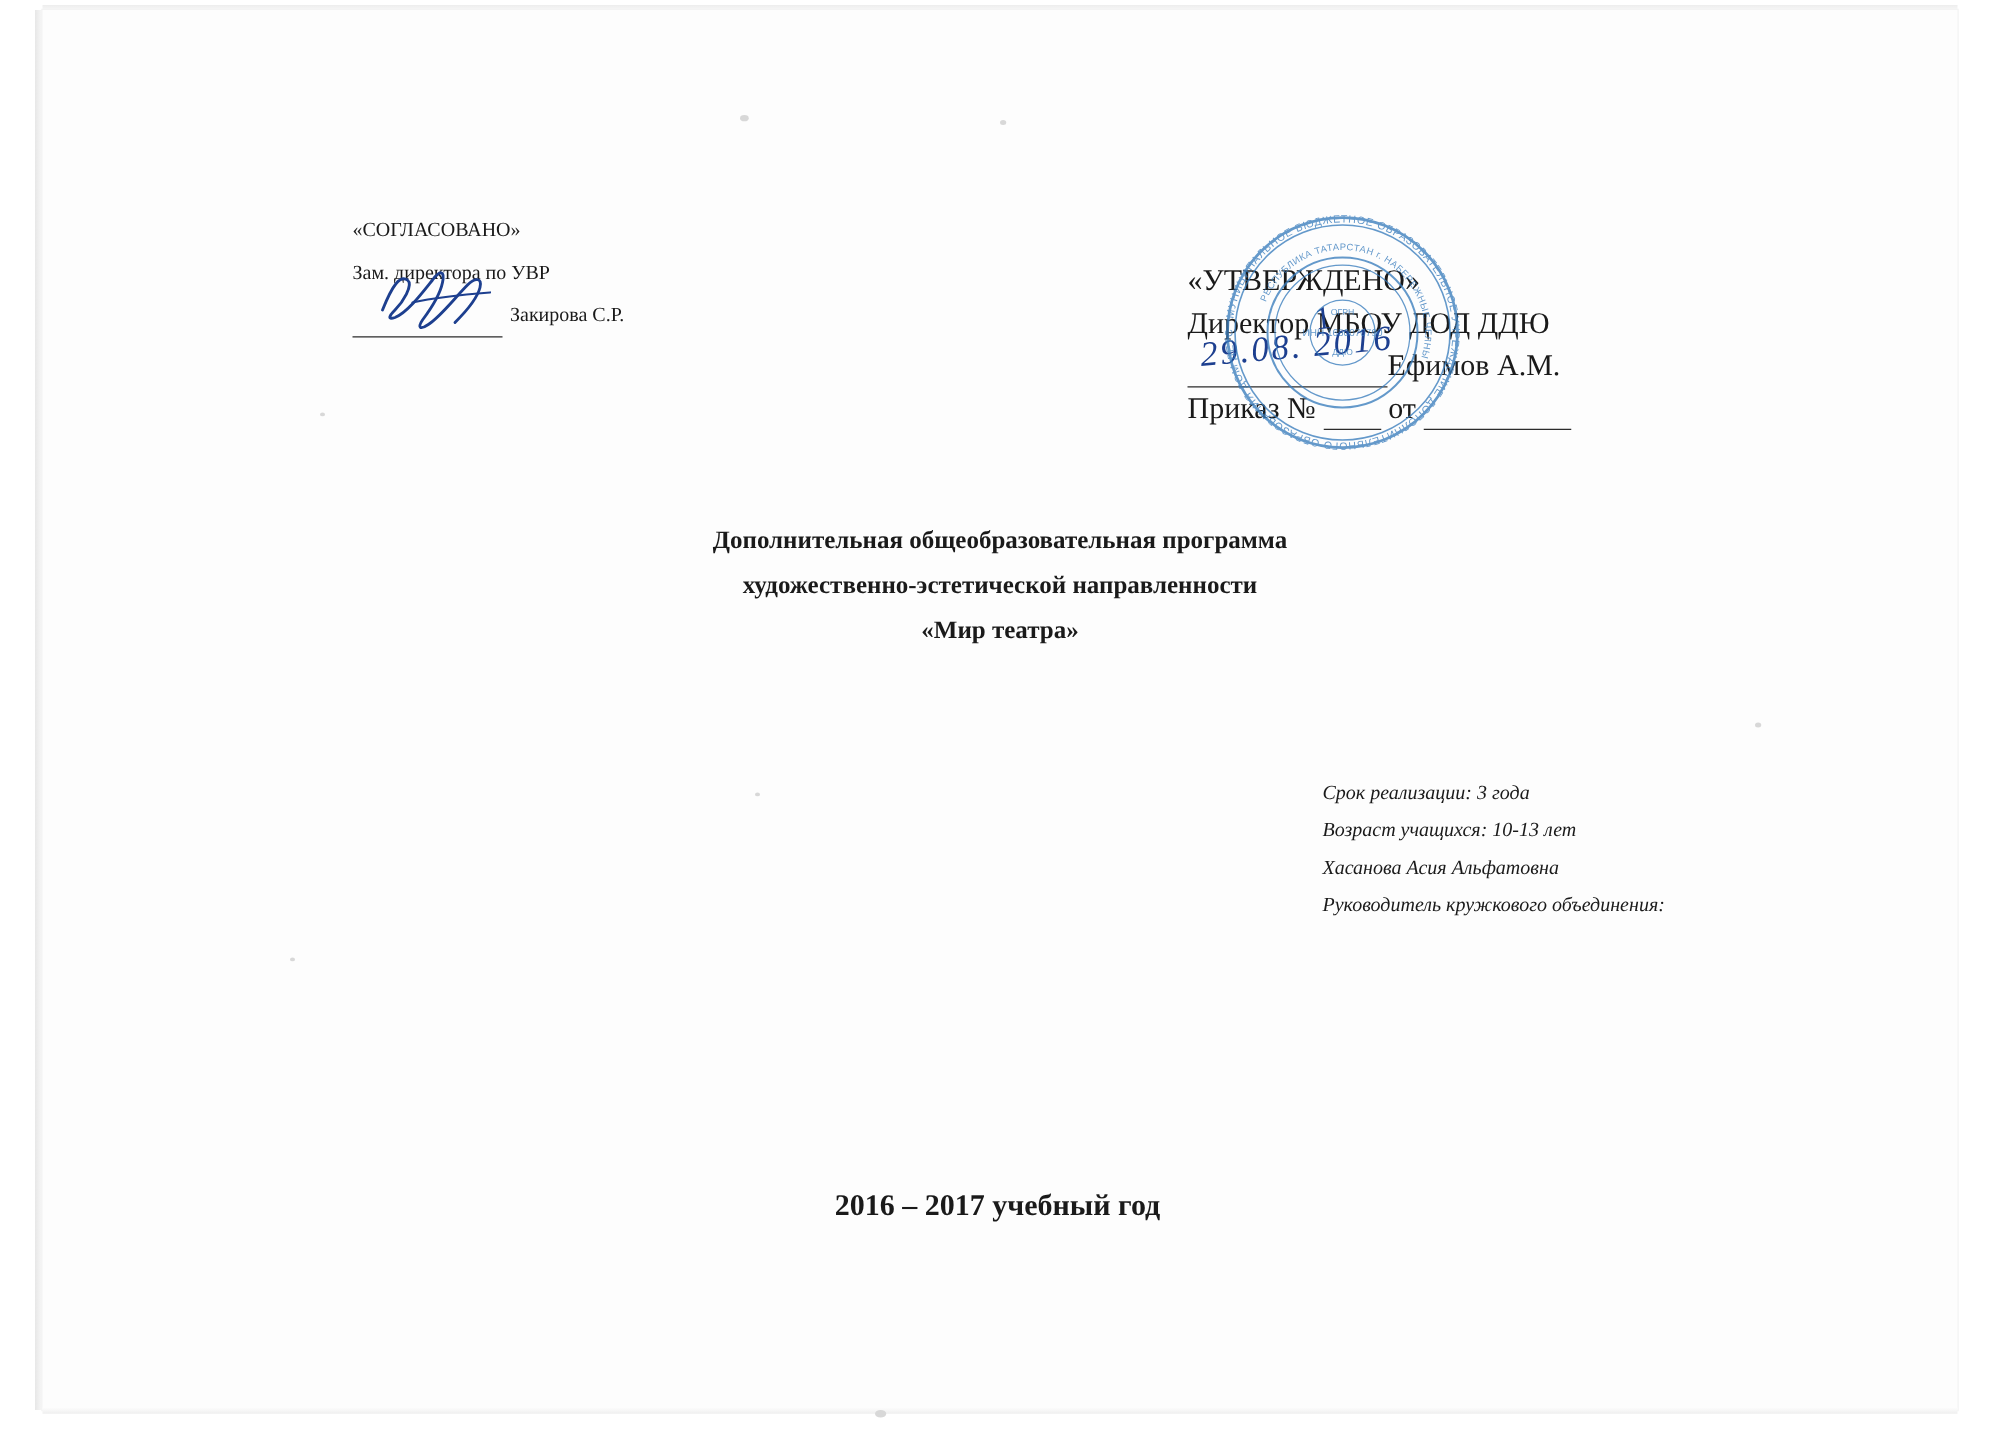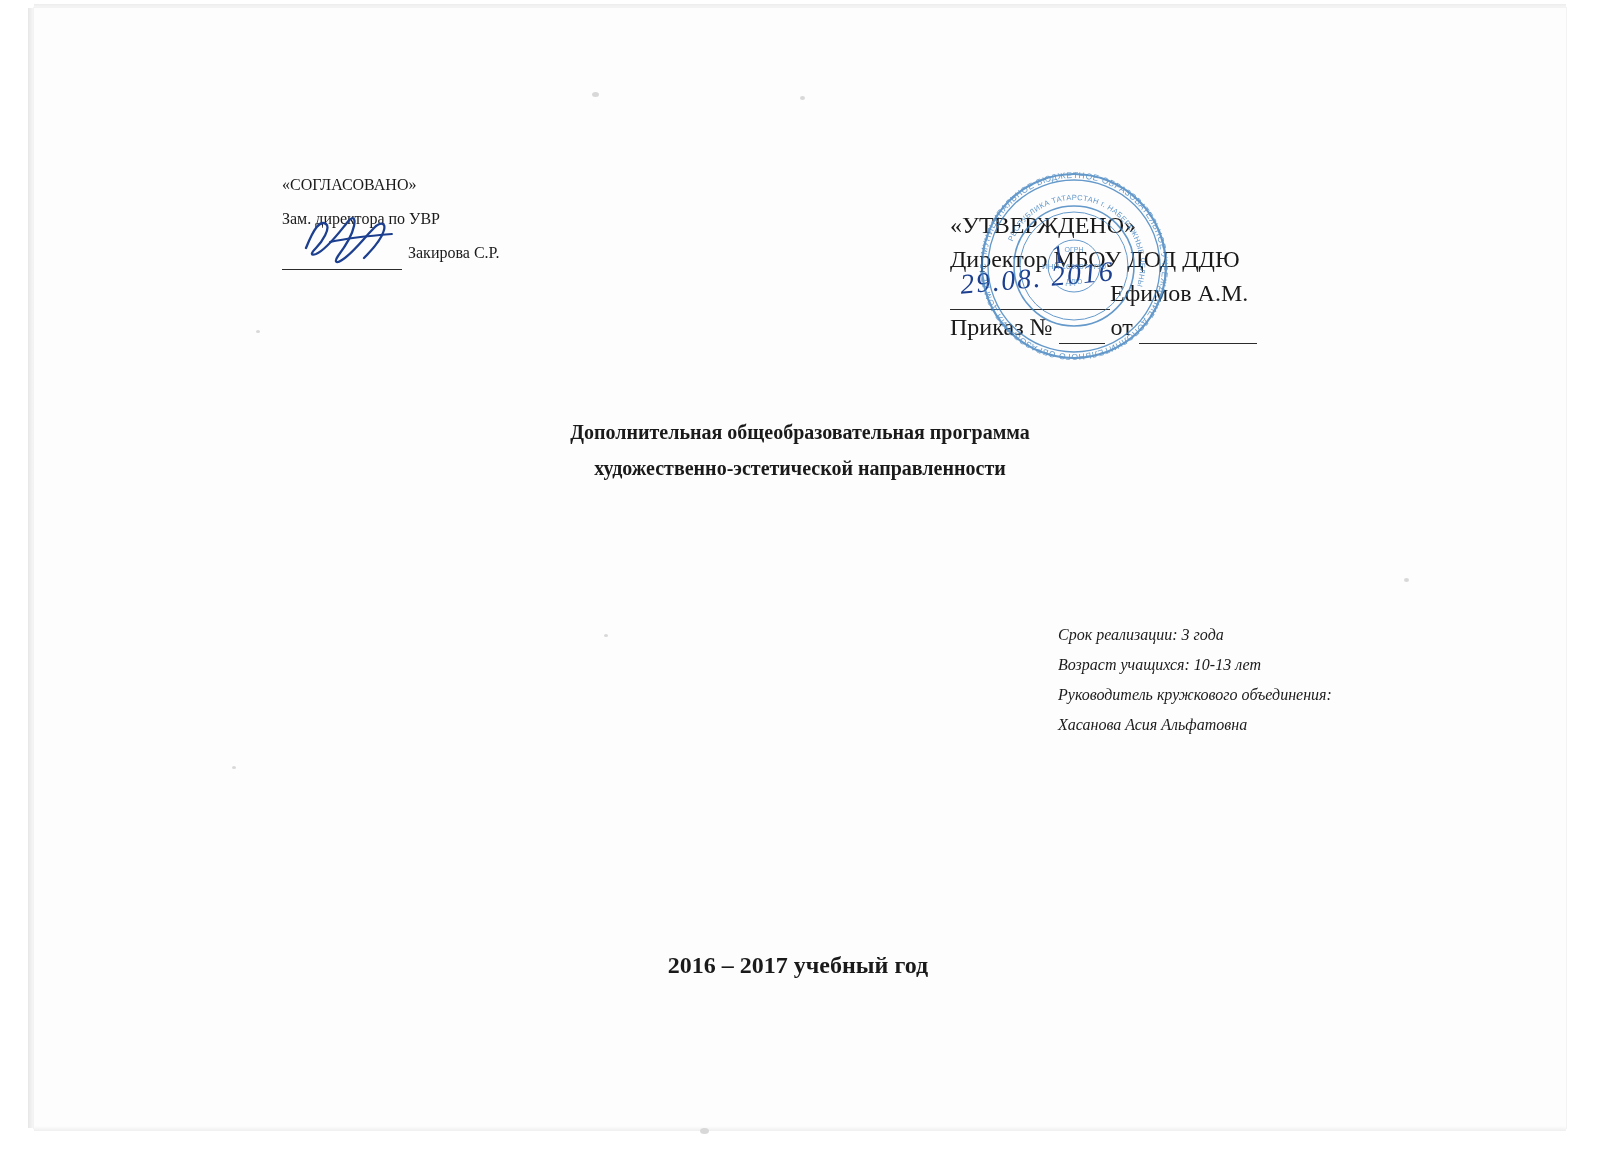--- a/index.html
+++ b/index.html
@@ -226,24 +226,25 @@
     </text>
     <text x="119" y="103" text-anchor="middle" font-family="'Liberation Sans', sans-serif" font-size="8" fill="#3a7dbd">ИНН 1650070790</text>
     <text x="119" y="86" text-anchor="middle" font-family="'Liberation Sans', sans-serif" font-size="7" fill="#3a7dbd">ОГРН</text>
     <text x="119" y="118" text-anchor="middle" font-family="'Liberation Sans', sans-serif" font-size="7" fill="#3a7dbd">ДДЮ</text>
   </g>
 </svg>
 
 <div class="doc-title">
   <div>Дополнительная общеобразовательная программа</div>
   <div class="line2">художественно-эстетической направленности</div>
+  <div>«Мир театра»</div>
 </div>
 
 <div class="meta-block">
   <div>Срок реализации: 3 года</div>
   <div>Возраст учащихся: 10-13 лет</div>
+  <div>Хасанова Асия Альфатовна</div>
   <div>Руководитель кружкового объединения:</div>
-  <div>Хасанова Асия Альфатовна</div>
 </div>
 
 <div class="year-line">
   <span>2016 – 2017 учебный год</span>
 </div>
 
 </body></html>

